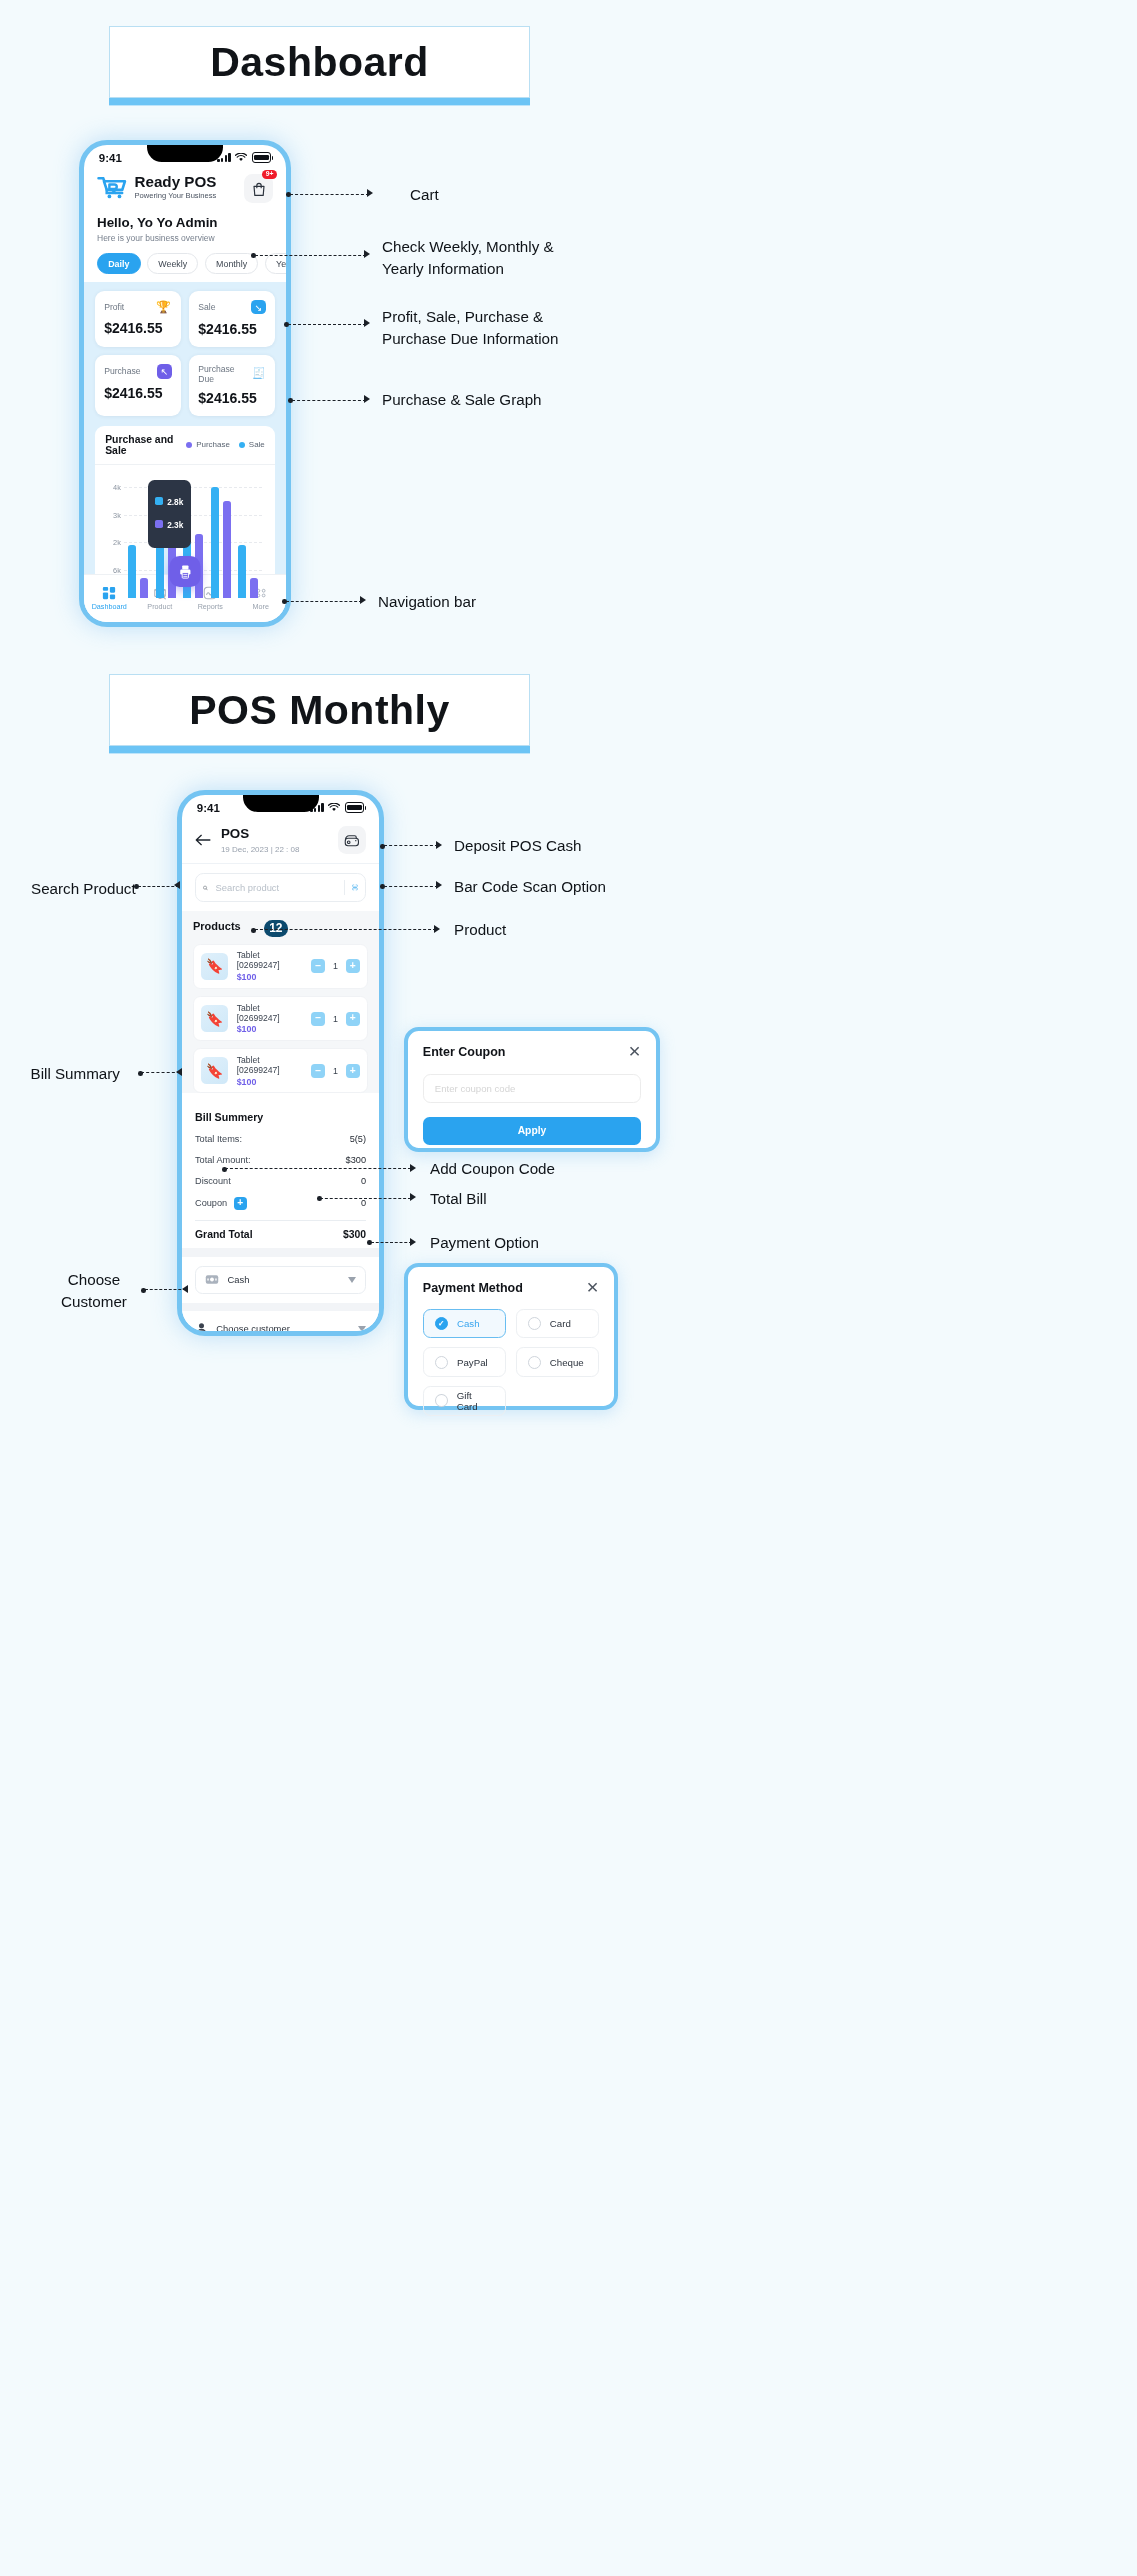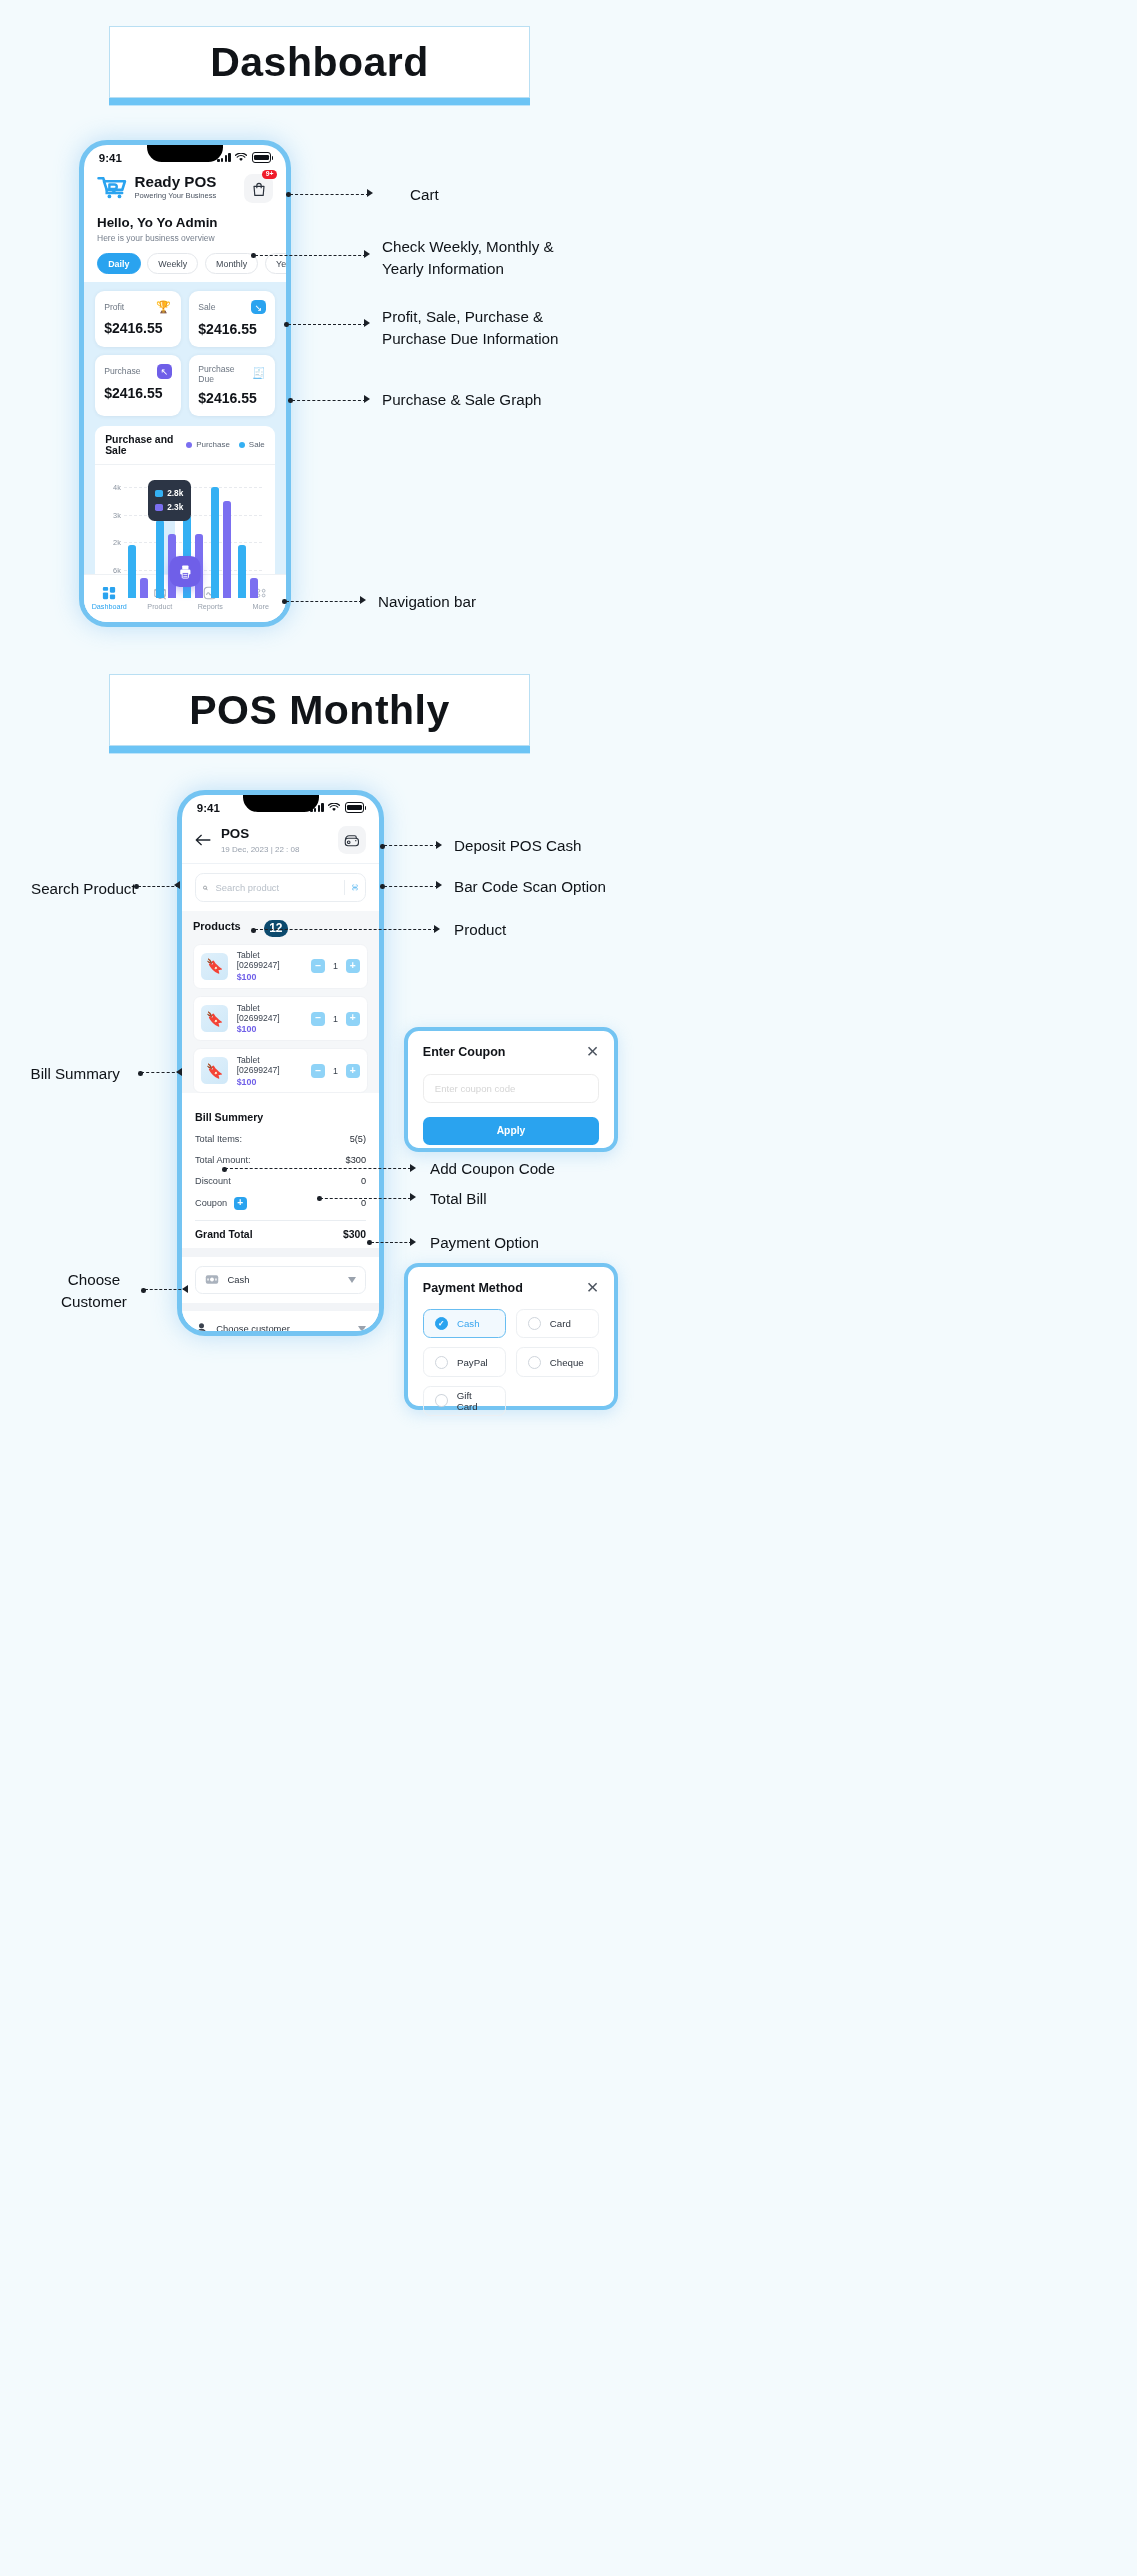--- a/index.html
+++ b/index.html
@@ -145,21 +145,21 @@
   .xlab.on { color: #34b0f3; }
   .nextbtn {
     position: absolute; right: -1.8px; bottom: 0.9px; width: 13px; height: 13px;
     border-radius: 50%; background: #eef1f5; color: #68727e;
     display: flex; align-items: center; justify-content: center; font-size: 7.4px;
   }
   .tooltip {
     position: absolute; left: 27%; top: 3.7px; background: #2c3545; border-radius: 6.5px;
     padding: 4.6px 7.4px; z-index: 3;
   }
-  .tt-row { display: flex; align-items: center; gap: 4.6px; margin: 4px 0; }
+  .tt-row { display: flex; gap: 4.6px; margin: 13px 0; }
   .tt-sw { width: 7.4px; height: 7.4px; border-radius: 1.8px; }
   .tt-val { font-size: 8.3px; color: #fff; font-weight: 600; }
 
   .tabbar {
     position: absolute; left: 0; right: 0; bottom: 0; height: 48px;
     background: #fff; border-top: 0.9px solid #eef1f4;
     display: flex; align-items: center; justify-content: space-around;
   }
   .tabitem { display: flex; flex-direction: column; align-items: center; gap: 2.8px; width: 25%; }
   .tablab { font-size: 7.2px; color: #98a1ad; }
@@ -732,21 +732,21 @@
   <div class="ldot" style="left:317px; top:1196px;"></div>
   <div class="leader" style="left:320px; top:1198px; width:91px;"></div>
   <div class="lcap r" style="left:410px; top:1193px;"></div>
   <div class="anno" style="left:430px; top:1188px;">Total Bill</div>
 
   <div class="ldot" style="left:367px; top:1240px;"></div>
   <div class="leader" style="left:371px; top:1242px; width:41px;"></div>
   <div class="lcap r" style="left:410px; top:1238px;"></div>
   <div class="anno" style="left:430px; top:1232px;">Payment Option</div>
 
-  <div class="modal" style="left:404px; top:1027px; width:214px; height:125px;">
+  <div class="modal" style="left:404px; top:1027px; width:256px; height:125px;">
     <div class="modal-head">
       <span class="modal-title">Enter Coupon</span>
       <span class="xbtn">✕</span>
     </div>
     <div class="coupon-input">
       <input type="text" value="" placeholder="Enter coupon code" style="">
     </div>
     <div class="applybtn">Apply</div>
   </div>
 

